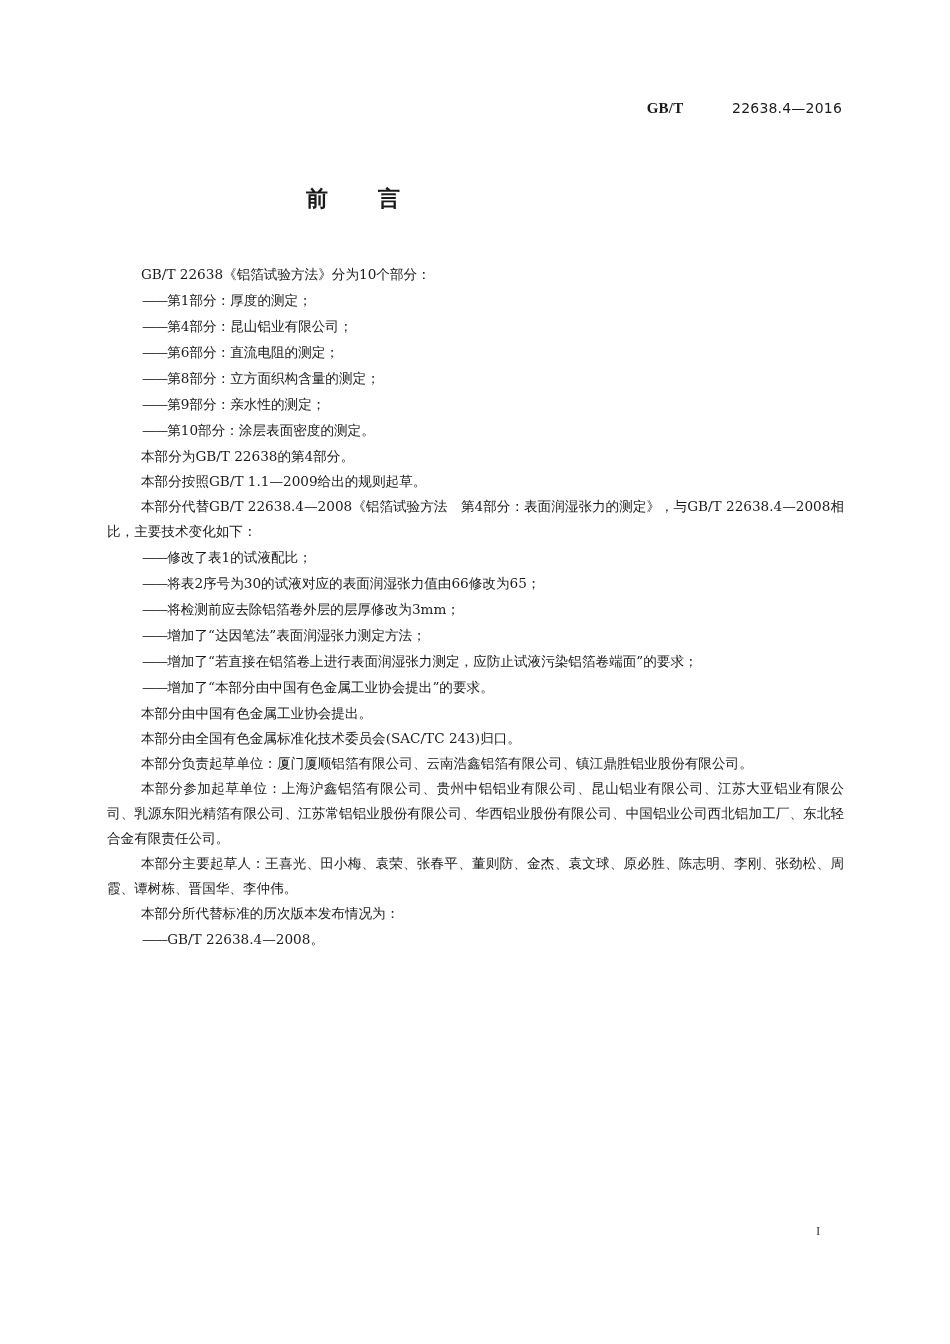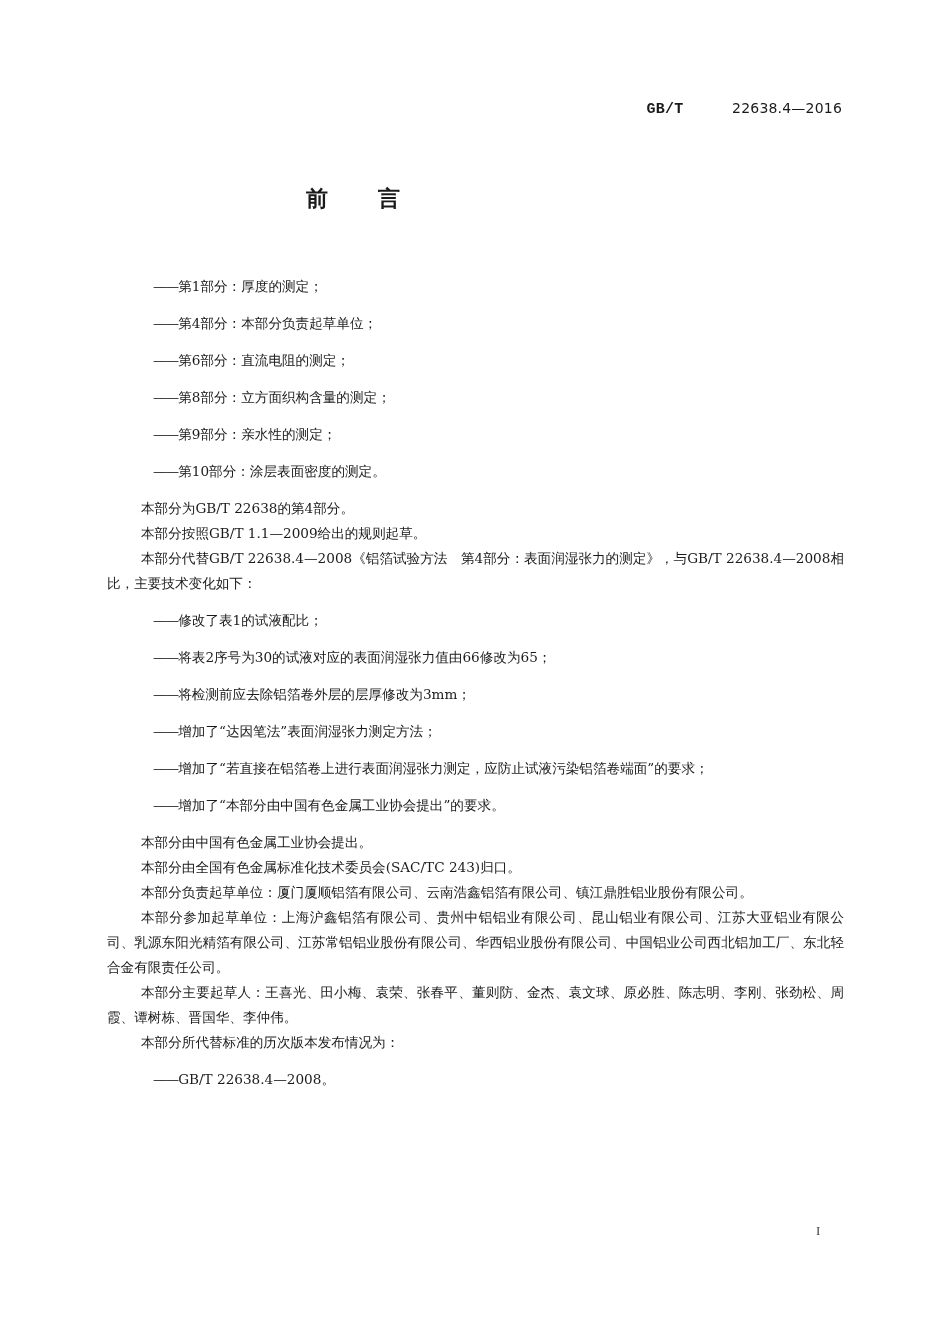--- a/index.html
+++ b/index.html
@@ -1,43 +1,44 @@
 <!DOCTYPE html>
 <html><head>
 <meta charset="utf-8">
 <style>
   html, body { margin:0; padding:0; background:#ffffff; }
   body { width:950px; height:1344px; position:relative; overflow:hidden; color:#1a1a1a;
          font-family:"DejaVu Serif", "Liberation Serif", serif; }
   .std-no { position:absolute; top:100px; right:108px; font-size:14px; letter-spacing:0.2px; }
-  .std-no .gb { font-family:Liberation Mono, monospace; font-weight:bold; font-size:15px;text-align:right; }
+  .std-no .gb { font-family:Liberation Serif, serif; font-weight:bold; font-size:15px;text-align:right; }
   .std-no .num { font-family:"DejaVu Sans", sans-serif; font-size:14px;margin-left:44px; }
   .title { position:absolute; top:184px; left:0; width:756px; text-align:center; font-size:22px;
            font-weight:bold; letter-spacing:50px; box-sizing:border-box;
            font-family:"DejaVu Sans", sans-serif; }
   .content { position:absolute; top:262px; left:107px; width:737px; font-size:13.6px; line-height:25px; }
   .p { margin:0; text-indent:34px; text-align:justify; }
-  .li { margin:12px; padding-left:34px; }
+  .li { margin:1px; padding-left:34px; }
   .dash { display:inline-block; letter-spacing:-1px; }
   .page-no { position:absolute; top:1223px; left:816px; font-size:13px; font-family:"Liberation Serif", serif; color:#444; }
 </style>
 </head>
 <body>
 
 <div class="std-no">
   <span class="gb">GB/T</span>
   <span class="num">22638.4—2016</span>
 </div>
 
 <div class="title">前言</div>
 
 <div class="content">
+  <p class="p">GB/T 22638《铝箔试验方法》分为10个部分：</p>
 
   <p class="li"><span class="dash">——</span><span>第1部分：厚度的测定；</span></p>
-  <p class="li"><span class="dash">——</span><span>第4部分：本部分负责起草单位；</span></p>
+  <p class="li"><span class="dash">——</span><span>第4部分：昆山铝业有限公司；</span></p>
   <p class="li"><span class="dash">——</span><span>第6部分：直流电阻的测定；</span></p>
   <p class="li"><span class="dash">——</span><span>第8部分：立方面织构含量的测定；</span></p>
   <p class="li"><span class="dash">——</span><span>第9部分：亲水性的测定；</span></p>
   <p class="li"><span class="dash">——</span><span>第10部分：涂层表面密度的测定。</span></p>
 
   <p class="p">本部分为GB/T 22638的第4部分。</p>
   <p class="p">本部分按照GB/T 1.1—2009给出的规则起草。</p>
   <p class="p">本部分代替GB/T 22638.4—2008《铝箔试验方法　第4部分：表面润湿张力的测定》，与GB/T 22638.4—2008相比，主要技术变化如下：</p>
 
   <p class="li"><span class="dash">——</span><span>修改了表1的试液配比；</span></p>

